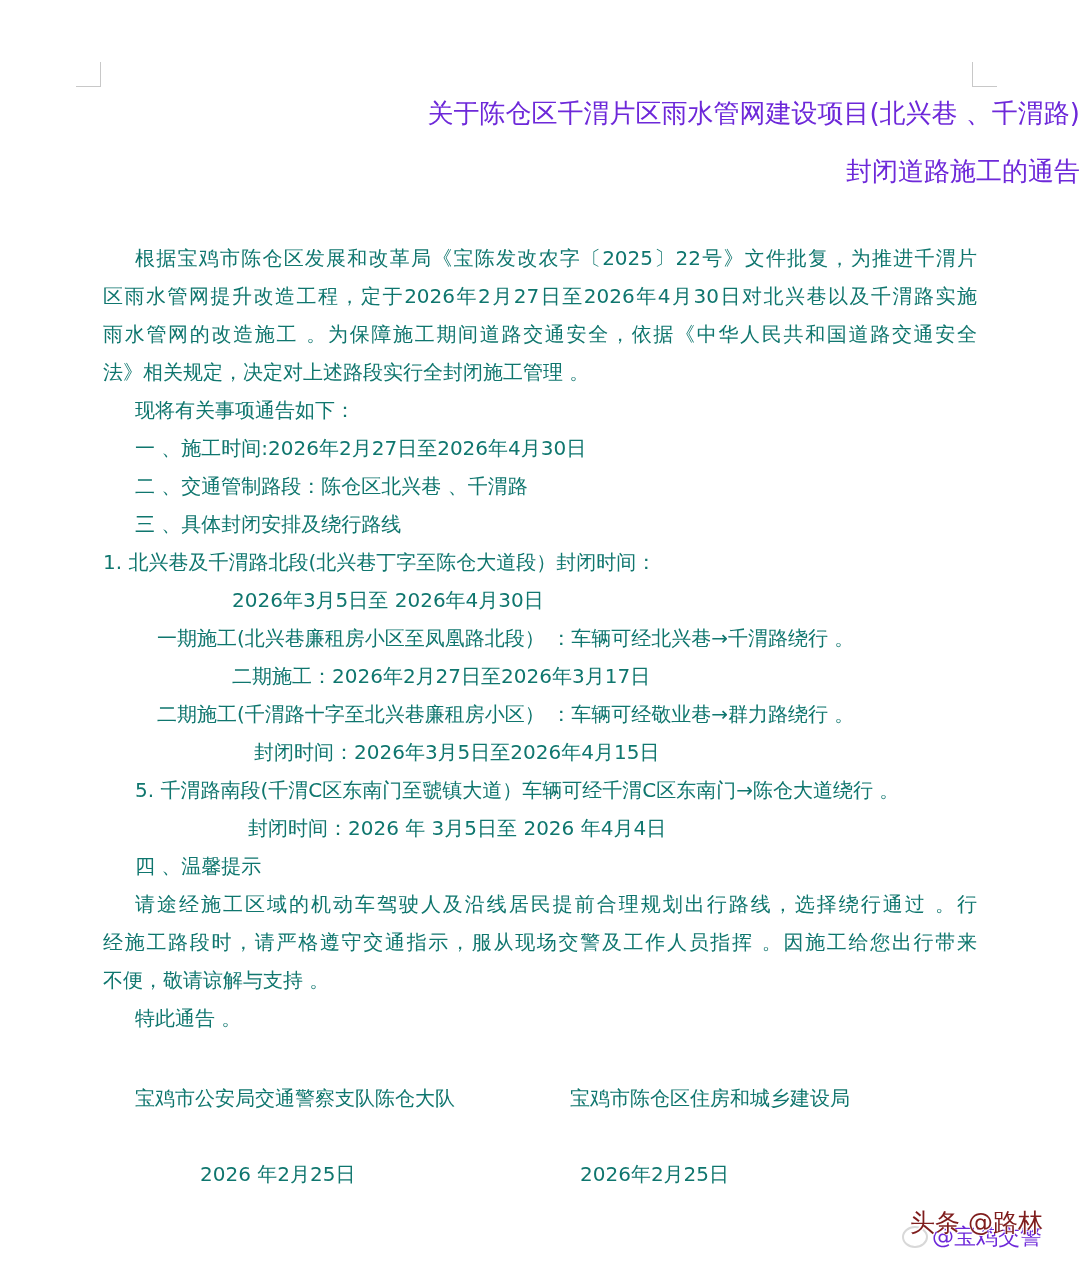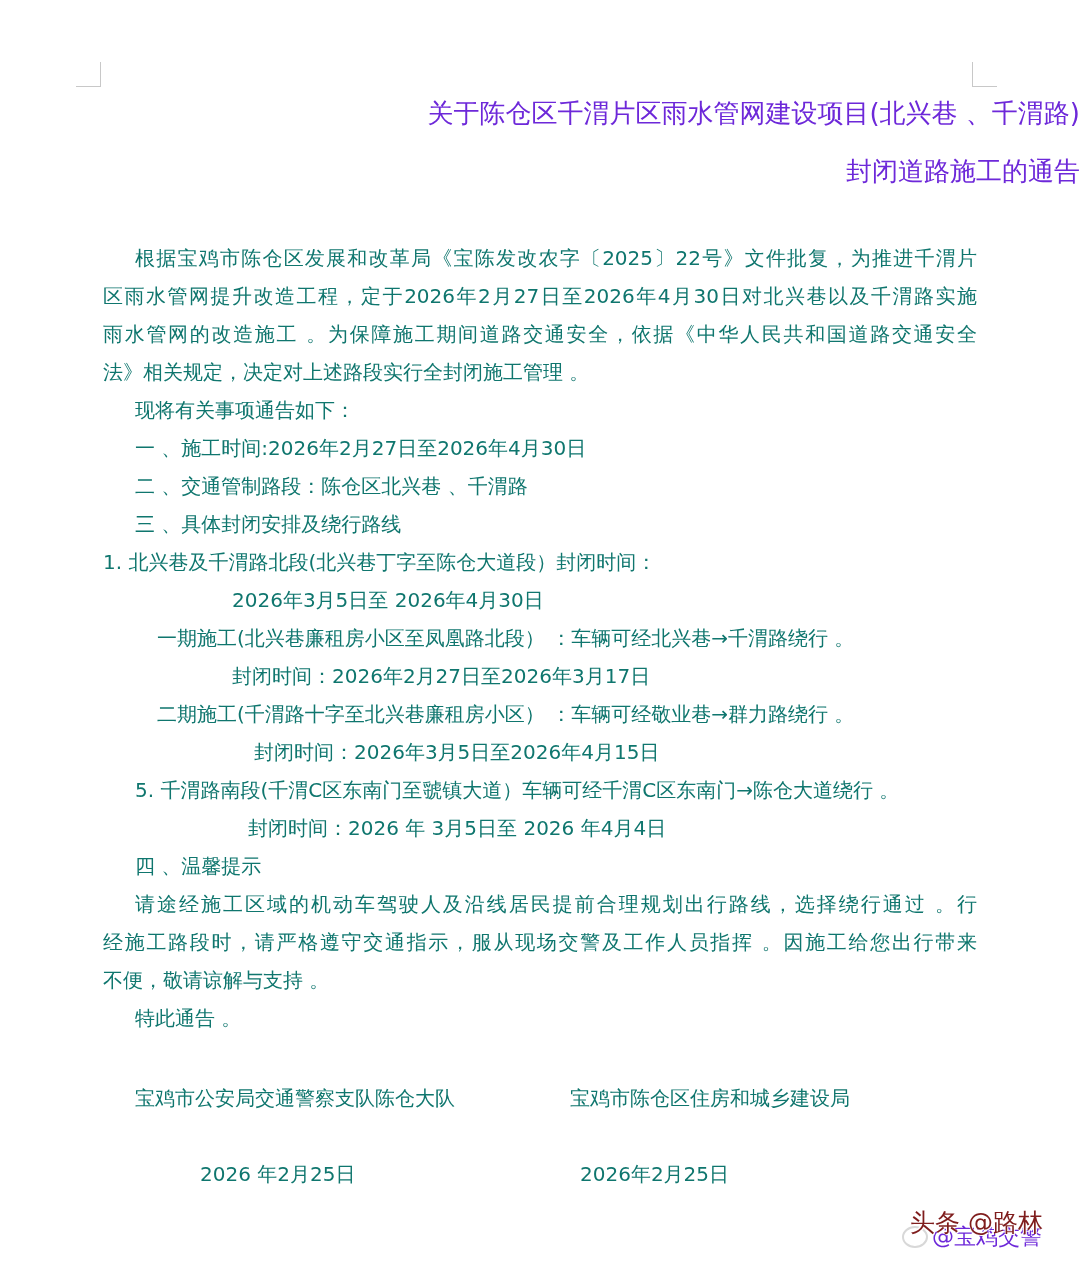--- a/index.html
+++ b/index.html
@@ -49,21 +49,21 @@
 <div class="line para-line last" style="top:358px;">法》相关规定，决定对上述路段实行全封闭施工管理 。</div>
 
 <div class="line" style="left:135px; top:396px;">现将有关事项通告如下：</div>
 <div class="line" style="left:135px; top:434px;">一 、施工时间:2026年2月27日至2026年4月30日</div>
 <div class="line" style="left:135px; top:472px;">二 、交通管制路段：陈仓区北兴巷 、千渭路</div>
 <div class="line" style="left:135px; top:510px;">三 、具体封闭安排及绕行路线</div>
 
 <div class="line" style="left:103px; top:548px;">1.  北兴巷及千渭路北段(北兴巷丁字至陈仓大道段）封闭时间：</div>
 <div class="line" style="left:232px; top:586px;">2026年3月5日至  2026年4月30日</div>
 <div class="line" style="left:157px; top:624px;">一期施工(北兴巷廉租房小区至凤凰路北段） ：车辆可经北兴巷→千渭路绕行 。</div>
-<div class="line" style="left:232px; top:662px;">封闭时间：2026年2月27日至2026年3月17日</div>
+<div class="line" style="left:232px; top:662px;">二期施工：2026年2月27日至2026年3月17日</div>
 <div class="line" style="left:157px; top:700px;">二期施工(千渭路十字至北兴巷廉租房小区） ：车辆可经敬业巷→群力路绕行 。</div>
 <div class="line" style="left:254px; top:738px;">封闭时间：2026年3月5日至2026年4月15日</div>
 
 <div class="line" style="left:135px; top:776px;">5.  千渭路南段(千渭C区东南门至虢镇大道）车辆可经千渭C区东南门→陈仓大道绕行 。</div>
 <div class="line" style="left:248px; top:814px;">封闭时间：2026  年  3月5日至  2026  年4月4日</div>
 
 <div class="line" style="left:135px; top:852px;">四 、温馨提示</div>
 <div class="line para-line" style="top:890px; padding-left:32px; width:842px;">请途经施工区域的机动车驾驶人及沿线居民提前合理规划出行路线，选择绕行通过 。行</div>
 <div class="line para-line" style="top:928px;">经施工路段时，请严格遵守交通指示，服从现场交警及工作人员指挥 。因施工给您出行带来</div>
 <div class="line para-line last" style="top:966px;">不便，敬请谅解与支持 。</div>

